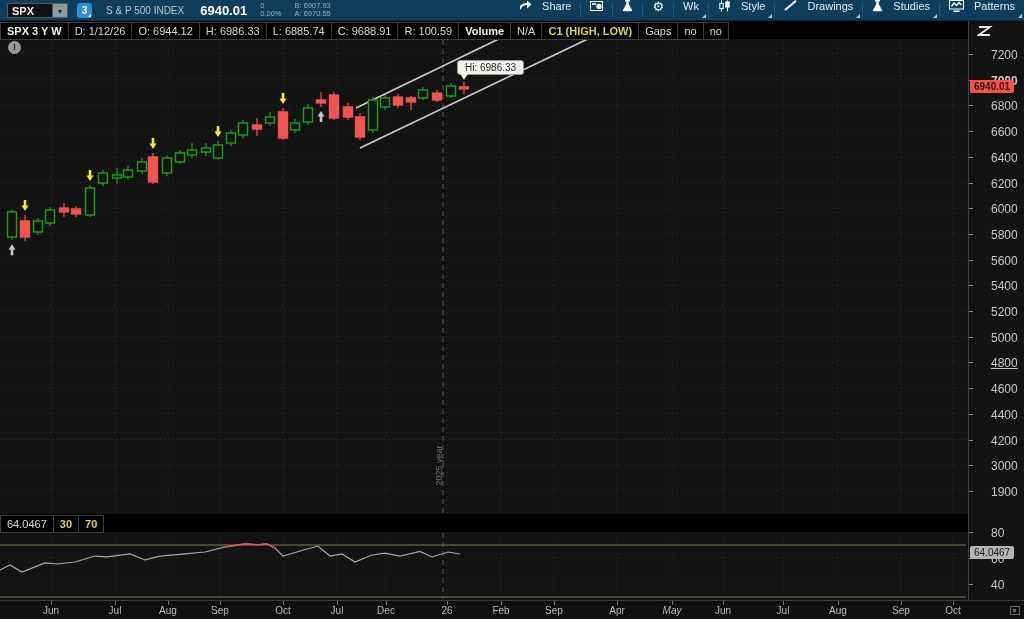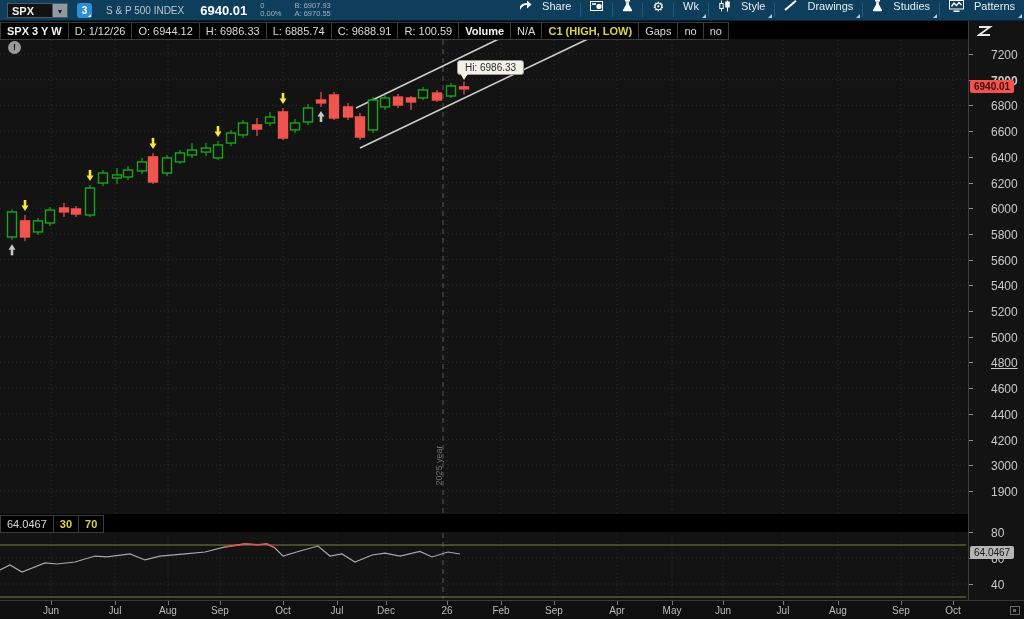--- a/index.html
+++ b/index.html
@@ -422,21 +422,21 @@
       <div class="ttick" style="left: 386px;">Dec</div>
       <div class="tdash" style="left: 447px;"></div>
       <div class="ttick" style="left: 447px;">26</div>
       <div class="tdash" style="left: 501px;"></div>
       <div class="ttick" style="left: 501px;">Feb</div>
       <div class="tdash" style="left: 554px;"></div>
       <div class="ttick" style="left: 554px;">Sep</div>
       <div class="tdash" style="left: 617px;"></div>
       <div class="ttick" style="left: 617px;">Apr</div>
       <div class="tdash" style="left: 672px;"></div>
-      <div class="ttick" style="left: 672px;">May</div>
+      <div class="ttick" style="left: 672px; font-style: italic;">May</div>
       <div class="tdash" style="left: 723px;"></div>
       <div class="ttick" style="left: 723px;">Jun</div>
       <div class="tdash" style="left: 783px;"></div>
       <div class="ttick" style="left: 783px;">Jul</div>
       <div class="tdash" style="left: 838px;"></div>
       <div class="ttick" style="left: 838px;">Aug</div>
       <div class="tdash" style="left: 901px;"></div>
       <div class="ttick" style="left: 901px;">Sep</div>
       <div class="tdash" style="left: 953px;"></div>
       <div class="ttick" style="left: 953px;">Oct</div>

